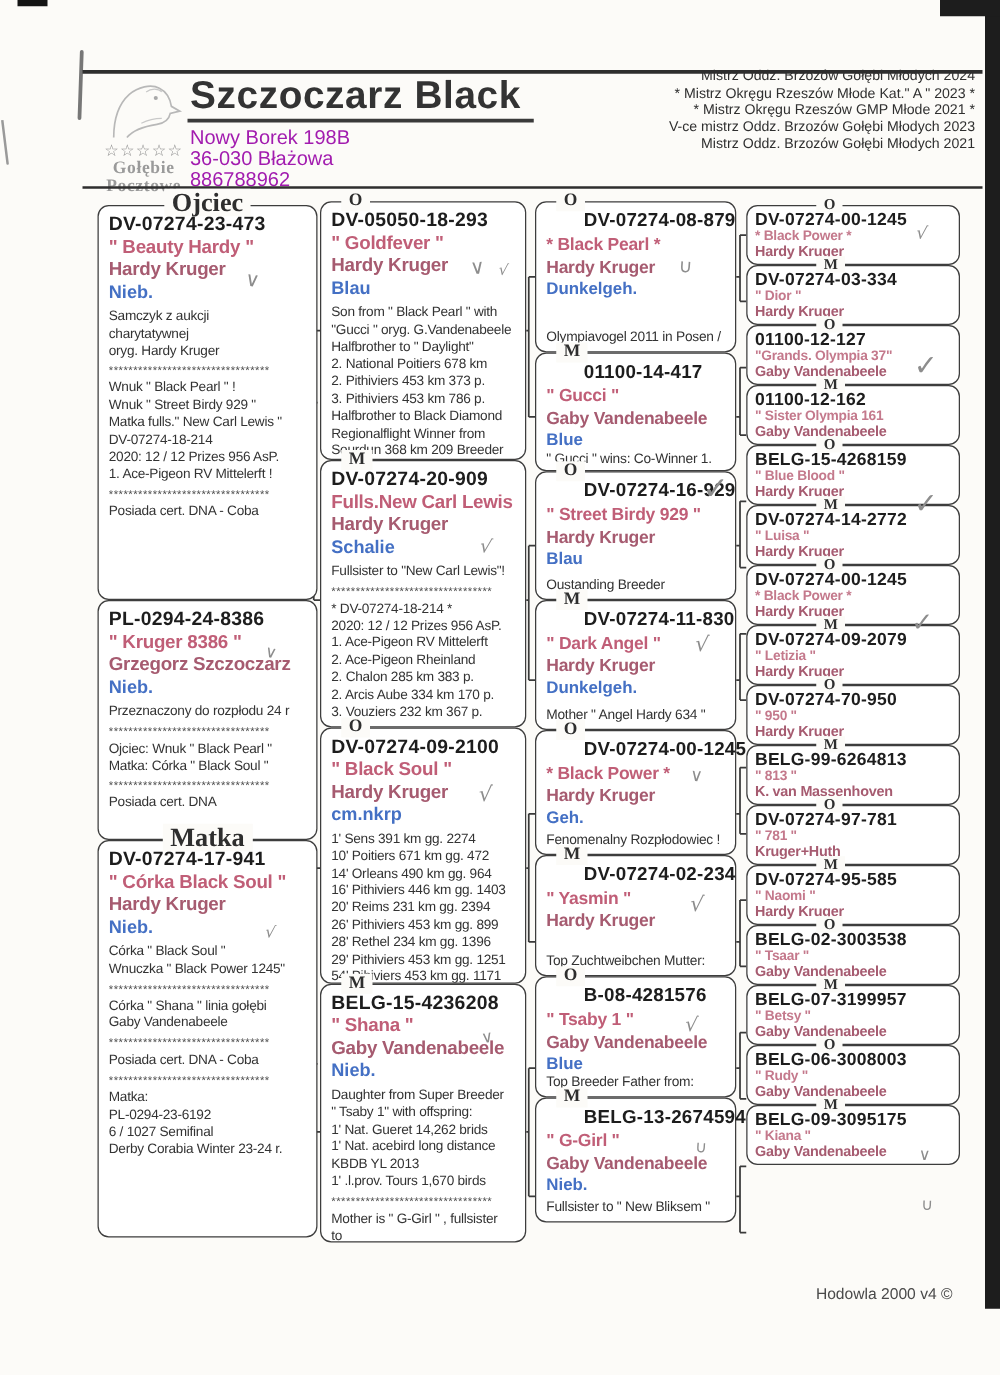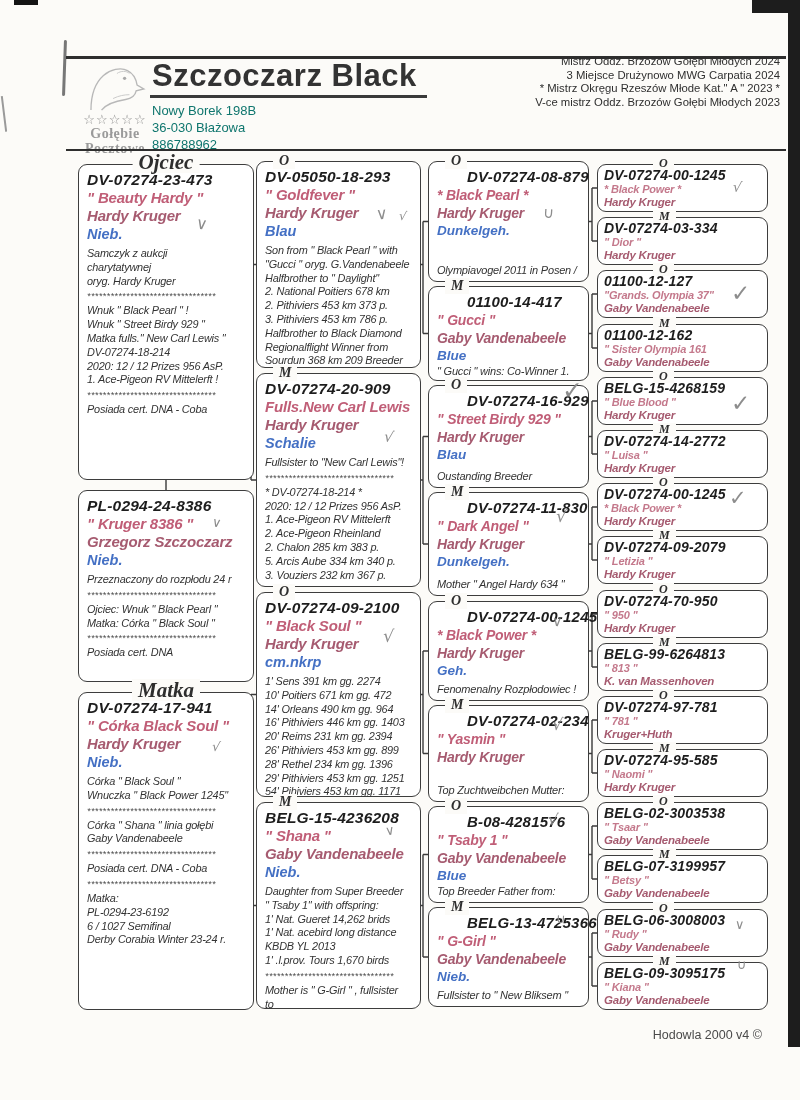--- a/index.html
+++ b/index.html
@@ -13,24 +13,24 @@
   .pen-j{position:absolute;left:3px;top:96px;width:2px;height:36px;background:#9a9a9a;transform:rotate(-7deg);border-radius:0 0 6px 6px;}
   
   .rule{position:absolute;left:66px;width:720px;background:#2e2e2e;}
   .rule-top{top:56px;height:2.5px;}
   .rule-bot{top:149px;height:2px;}
   .logo{position:absolute;left:80px;top:62px;width:70px;text-align:center;}
   .logo .stars{font-size:13px;color:#8f8f8f;letter-spacing:1px;line-height:12px;margin-top:-2px;}
   .logo .lg{font-family:"Liberation Serif",serif;font-weight:bold;color:#9a9a9a;font-size:14px;line-height:15px;letter-spacing:.5px;}
   .title{position:absolute;left:150px;top:58px;font-size:31px;font-weight:bold;color:#333;
          border-bottom:3.5px solid #3a3a3a;padding:0 10px 1px 2px;letter-spacing:.5px;}
-  .address{position:absolute;left:152px;top:102px;font-size:13px;color:#0f766e;line-height:17px;}
+  .address{position:absolute;left:152px;top:102px;font-size:16px;color:#a21caf;line-height:17px;}
   .achv{position:absolute;right:20px;top:55px;width:290px;text-align:right;font-size:11.3px;color:#2f2f2f;line-height:13.5px;}
   
-  .pcol{position:absolute;display:flex;flex-direction:column;justify-content:space-between;font-style:italic;}
+  .pcol{position:absolute;display:flex;flex-direction:column;justify-content:flex-start;}
   #col1{left:78px;top:164px;width:176px;height:846px;}
   #col2{left:256px;top:161px;width:165px;height:848px;}
   #col3{left:428px;top:161px;width:161px;height:846px;}
   #col4{left:597px;top:164px;width:171px;height:846px;}
   #col1 > .pbox:nth-child(1){height:316px;}
   #col1 > .pbox:nth-child(2){height:192px;}
   #col1 > .pbox:nth-child(3){height:318px;}
   #col2 > .pbox:nth-child(1){height:207px;}
   #col2 > .pbox:nth-child(2){height:214px;}
   #col2 > .pbox:nth-child(3){height:205px;}
@@ -91,23 +91,24 @@
     <div class="lg">Pocztowe</div>
   </div>
   <div class="title">Szczoczarz Black</div>
   <div class="address">
     <div>Nowy Borek 198B</div>
     <div>36-030 Błażowa</div>
     <div>886788962</div>
   </div>
   <div class="achv">
     <div>Mistrz Oddz. Brzozów Gołębi Młodych 2024</div>
-    <div>3 Miejsce Drużynowo MWG Carpatia 2024</div>
     <div>* Mistrz Okręgu Rzeszów  Młode Kat." A " 2023 *</div>
+    <div>* Mistrz Okręgu Rzeszów GMP Młode 2021 *</div>
     <div>V-ce mistrz Oddz. Brzozów Gołębi Młodych 2023</div>
+    <div>Mistrz Oddz. Brzozów Gołębi Młodych 2021</div>
   </div>
   <div class="rule rule-bot"></div>
 
   <svg id="connectors" width="800" height="1100">
     <path id="connpath" d="M254 322 H251 M251 264.5 V480 M251 264.5 H256 M251 480 H256 M254 851 H251 M251 694.5 V905.5 M251 694.5 H256 M251 905.5 H256 M421 264.5 H423 M423 221.5 V333.5 M423 221.5 H428 M423 333.5 H428 M421 480 H423 M423 436.5 V544 M423 436.5 H428 M423 544 H428 M421 694.5 H423 M423 651 V753.5 M423 651 H428 M423 753.5 H428 M421 905.5 H423 M423 854.5 V957 M423 854.5 H428 M423 957 H428 M589 221.5 H592 M592 188 V241 M592 188 H597 M592 241 H597 M589 333.5 H592 M592 294 V348 M592 294 H597 M592 348 H597 M589 436.5 H592 M592 401 V454 M592 401 H597 M592 454 H597 M589 544 H592 M592 507 V560 M592 507 H597 M592 560 H597 M589 651 H592 M592 614 V667 M592 614 H597 M592 667 H597 M589 753.5 H592 M592 720 V773 M592 720 H597 M592 773 H597 M589 854.5 H592 M592 826 V879 M592 826 H597 M592 879 H597 M589 957 H592 M592 933 V986 M592 933 H597 M592 986 H597 M166 480 V490 M166 682 V692" fill="none" stroke="#3a3a3a" stroke-width="1.4"></path>
   </svg>
 
   <div class="pcol" id="col1">
       <div class="pbox">
         <span class="frame-tag">Ojciec</span>
@@ -183,21 +184,21 @@
         <div class="bname">Fulls.New Carl Lewis</div>
         <div class="bbreeder">Hardy Kruger</div>
         <div class="bcolor">Schalie</div>
         <div class="bline">Fullsister to "New Carl Lewis"!</div>
         <div class="bsep">*********************************</div>
         <div class="bline">* DV-07274-18-214 *</div>
         <div class="bline">2020: 12 / 12 Prizes 956 AsP.</div>
         <div class="bline">1. Ace-Pigeon RV Mittelerft</div>
         <div class="bline">2. Ace-Pigeon Rheinland</div>
         <div class="bline">2. Chalon 285 km 383 p.</div>
-        <div class="bline">5. Arcis Aube 334 km 340 p.</div>
+        <div class="bline">2. Arcis Aube 334 km 170 p.</div>
         <div class="bline">3. Vouziers 232 km 367 p.</div>
       </div>
       <div class="pbox">
         <span class="frame-tag">O</span>
         <div class="bid">DV-07274-09-2100</div>
         <div class="bname">" Black Soul "</div>
         <div class="bbreeder">Hardy Kruger</div>
         <div class="bcolor">cm.nkrp</div>
         <div class="bline"> 1' Sens 391 km gg. 2274</div>
         <div class="bline">10' Poitiers 671 km gg. 472</div>
@@ -278,21 +279,21 @@
       <div class="pbox">
         <span class="frame-tag">O</span>
         <div class="bid">B-08-4281576</div>
         <div class="bname">" Tsaby 1 "</div>
         <div class="bbreeder">Gaby Vandenabeele</div>
         <div class="bcolor">Blue</div>
         <div class="note">Top Breeder Father from:</div>
       </div>
       <div class="pbox">
         <span class="frame-tag">M</span>
-        <div class="bid">BELG-13-4725366</div>
+        <div class="bid">BELG-13-2674594</div>
         <div class="bname">" G-Girl "</div>
         <div class="bbreeder">Gaby Vandenabeele</div>
         <div class="bcolor">Nieb.</div>
         <div class="note">Fullsister to " New Bliksem "</div>
       </div>
     </div>
   <div class="pcol" id="col4">
       <div class="pbox">
         <span class="frame-tag">O</span>
         <div class="bid">DV-07274-00-1245</div>

